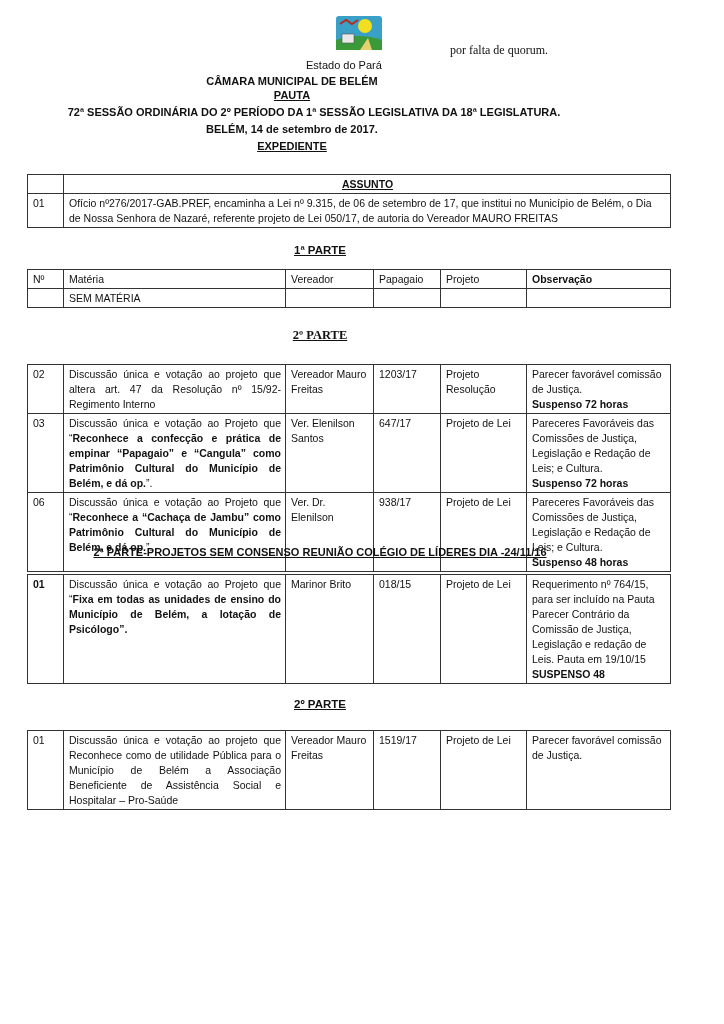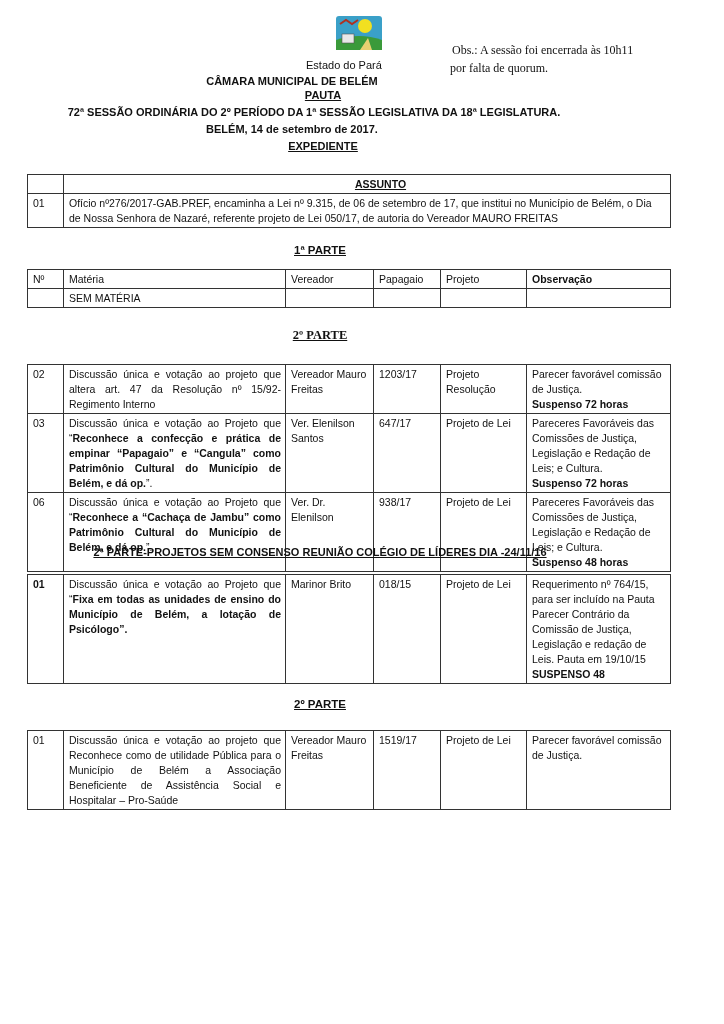--- a/index.html
+++ b/index.html
@@ -4,41 +4,40 @@
 <style>
   html, body { margin: 0; padding: 0; background: #ffffff; }
   body { width: 724px; height: 1024px; position: relative; overflow: hidden; color: #111; font-family: "Liberation Sans", sans-serif; }
   .serif { font-family: "Liberation Serif", serif; }
   .crest { position: absolute; left: 334px; top: 14px; width: 50px; height: 40px; }
   .obs { position: absolute; left: 452px; top: 41px; font-family: "Liberation Serif", serif; font-size: 12px; line-height: 18px; }
   .obs div { white-space: nowrap; }
   .obs .l2 { margin-left: -2px; }
   .estado { position: absolute; left: 306px; top: 59px; font-size: 11px; }
   .center-line { position: absolute; left: 0; width: 584px; text-align: center; font-weight: bold; font-size: 11px; }
-  .u { text-decoration: underline; padding-left: 31px; }
+  .u { text-decoration: underline; }
   table { border-collapse: collapse; position: absolute; left: 27px; width: 644px; font-size: 10.5px; }
   td { border: 1.2px solid #333; vertical-align: top; padding: 2px 4px 1px 5px; line-height: 15px; }
   .bold { font-weight: bold; }
   .just { text-align: justify; }
   .section-title { position: absolute; left: 0; width: 640px; text-align: center; font-weight: bold; text-decoration: underline; font-size: 11.5px; }
 </style>
 </head>
 <body>
 
 <svg class="crest" viewBox="0 0 50 40">
   <rect x="2" y="2" width="46" height="34" rx="3" fill="#3aa0c8"></rect>
   <circle cx="31" cy="12" r="7" fill="#f2e020"></circle>
   <path d="M6 10 l6 -4 l6 4 l6 -4" stroke="#b03020" stroke-width="2" fill="none"></path>
   <path d="M2 26 Q25 18 48 26 L48 36 L2 36 Z" fill="#3a9a3a"></path>
   <rect x="8" y="20" width="12" height="9" fill="#e8e8e8" stroke="#555" stroke-width="0.6"></rect>
   <path d="M26 36 L34 24 L38 36 Z" fill="#e8d070"></path>
 </svg>
 
 <div class="obs">
-  <div>Obs.: A sessão foi encerrada às 10h11</div>
   <div class="l2">por falta de quorum.</div>
 </div>
 
 <div class="estado">Estado do Pará</div>
 
 <div class="center-line" style="top:75px;">CÂMARA MUNICIPAL DE BELÉM</div>
 <div class="center-line u" style="top:89px;">PAUTA</div>
 <div class="center-line" style="top:106px;padding-left:22px;">72ª SESSÃO ORDINÁRIA DO 2º PERÍODO DA 1ª SESSÃO LEGISLATIVA DA 18ª LEGISLATURA.</div>
 <div class="center-line" style="top:123px;">BELÉM, 14 de setembro de 2017.</div>
 <div class="center-line u" style="top:140px;">EXPEDIENTE</div>

